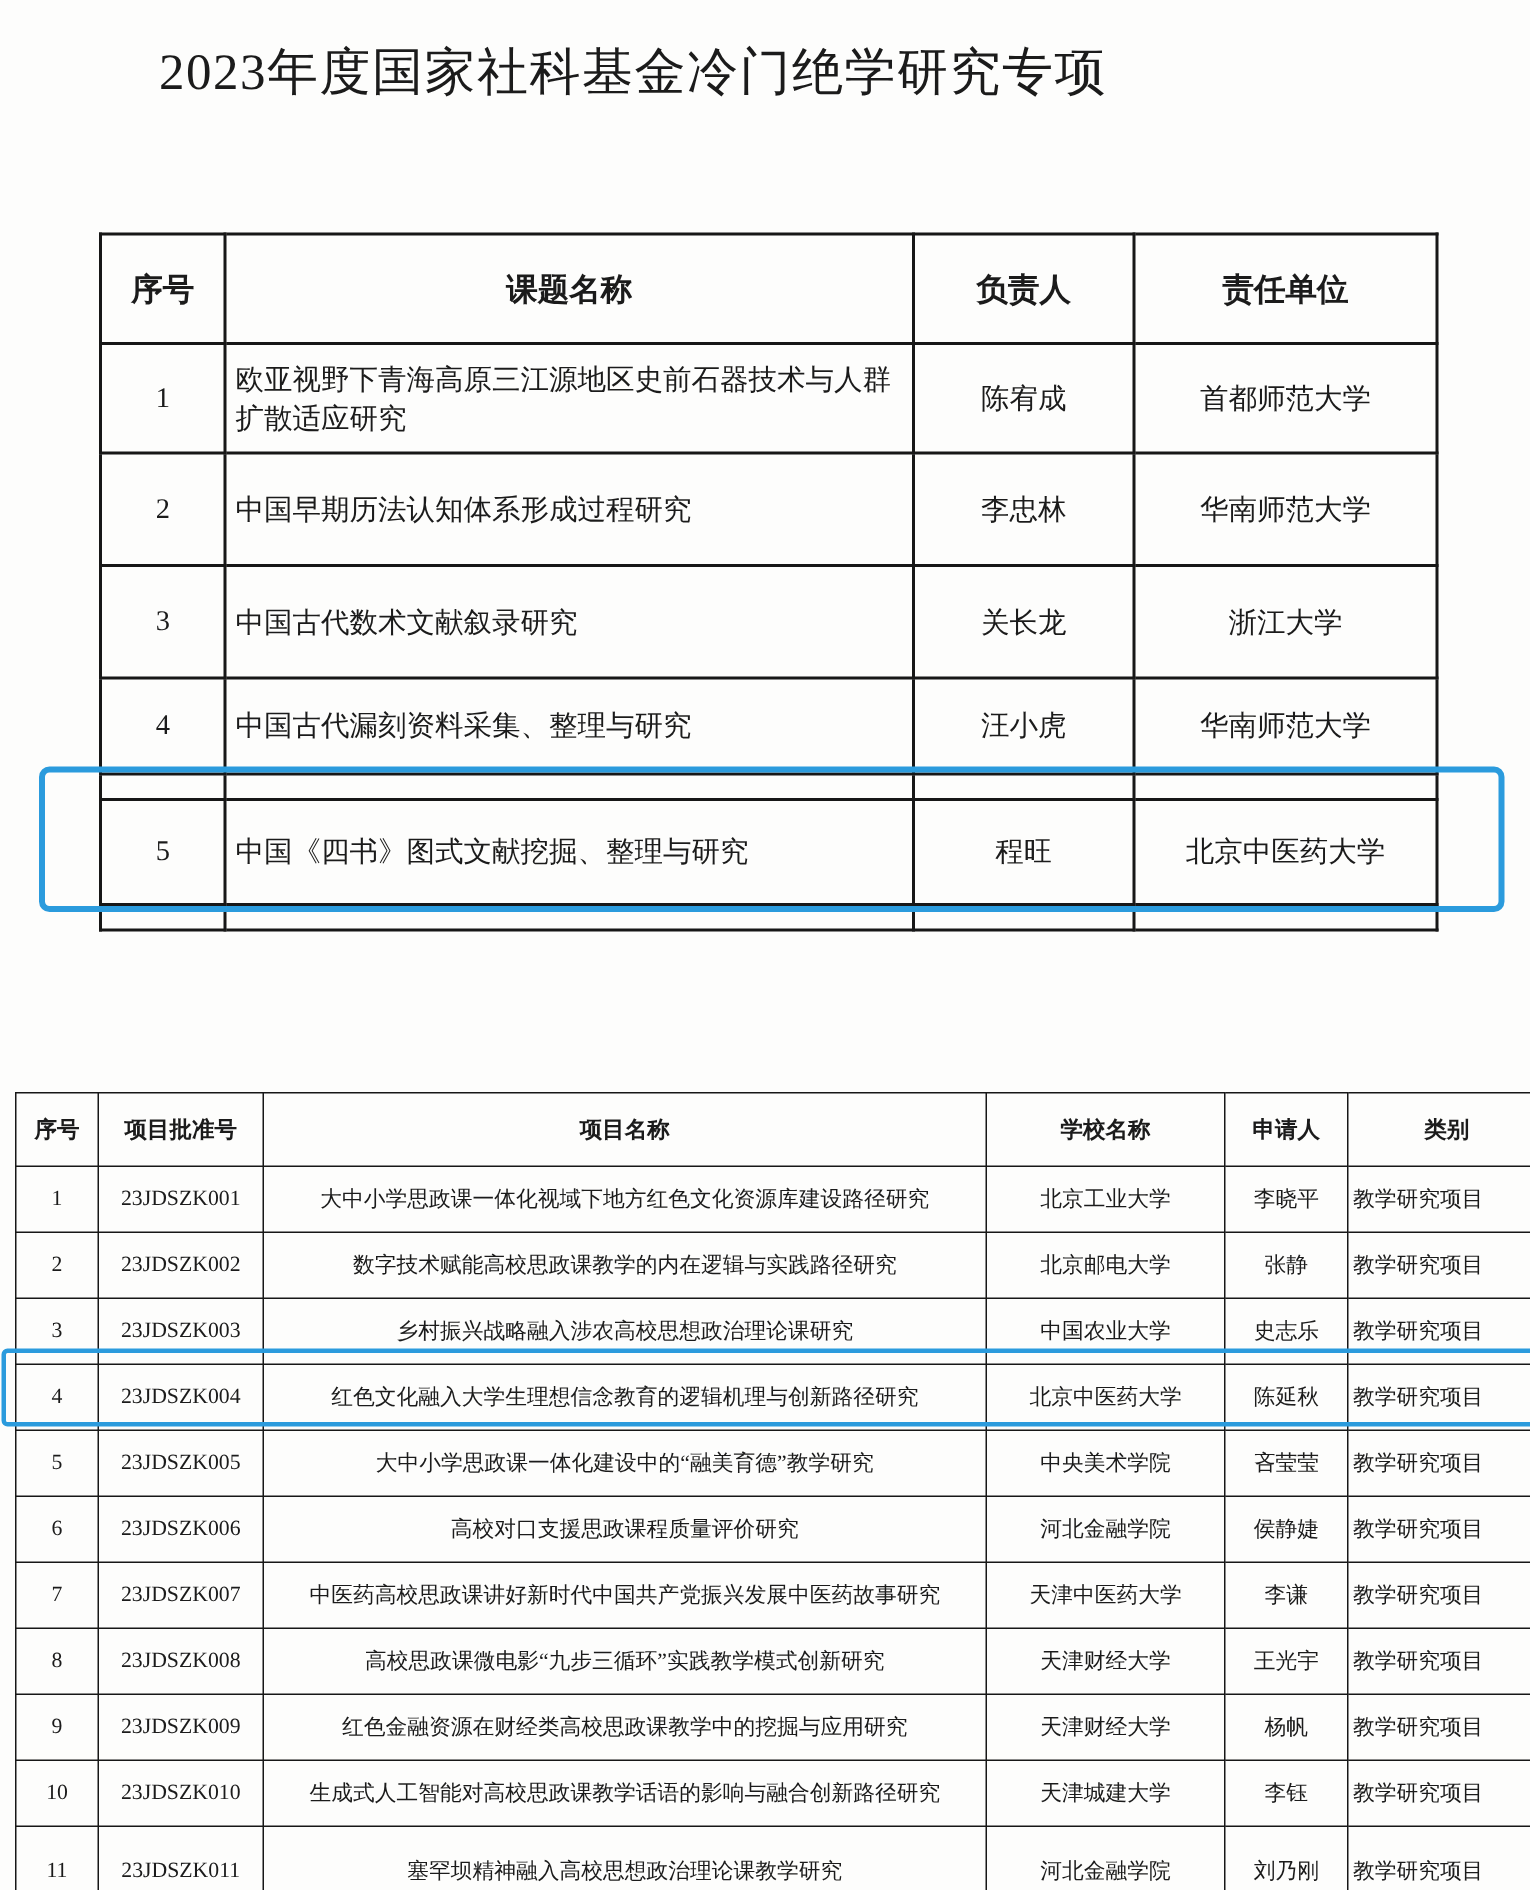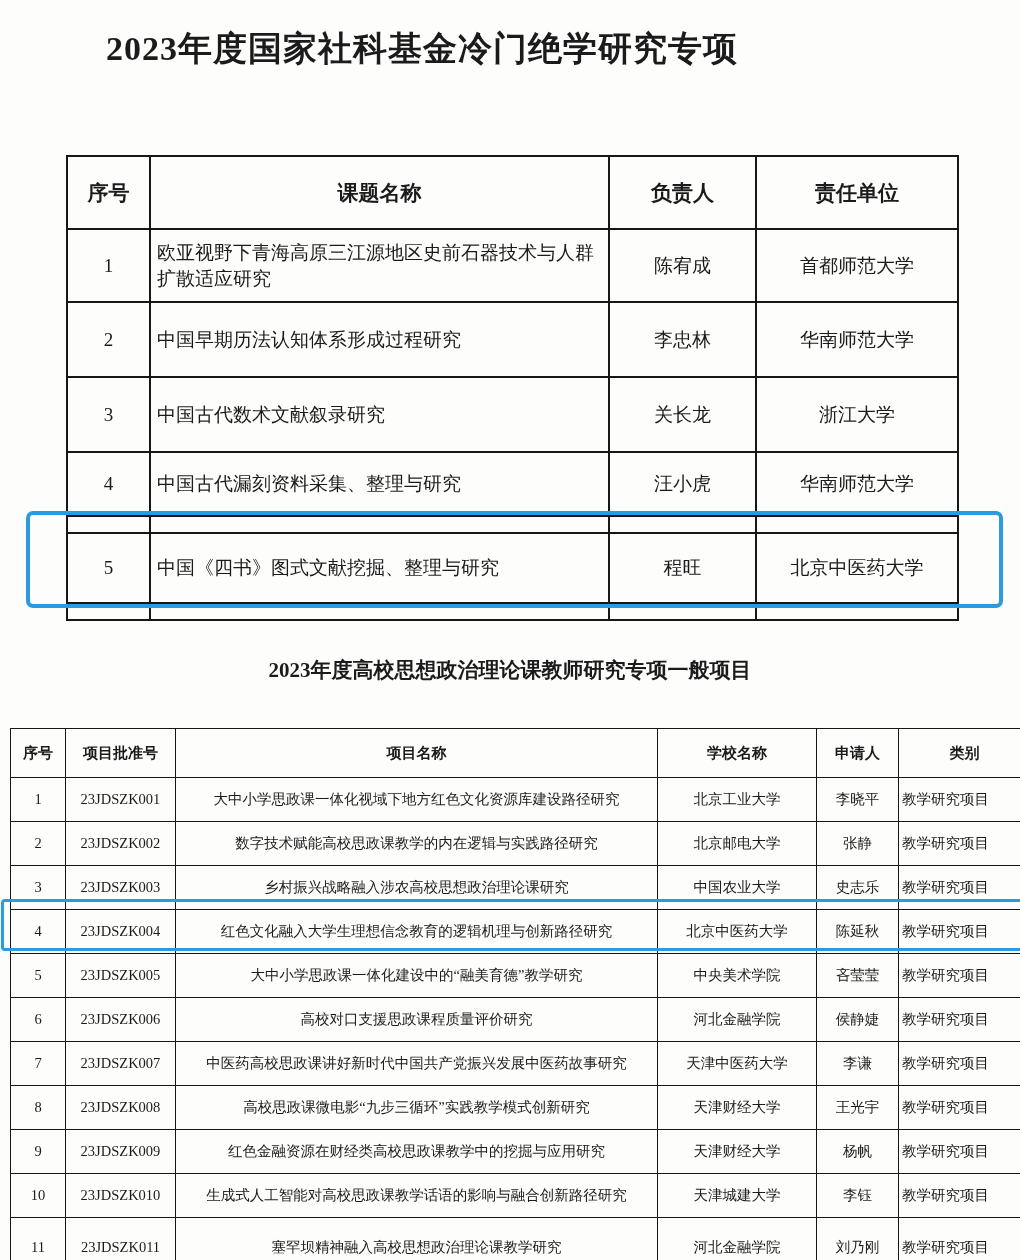--- a/index.html
+++ b/index.html
@@ -5,21 +5,21 @@
   html,body{margin:0;padding:0;}
   body{
     width:1020px;height:1260px;overflow:hidden;position:relative;
     background:#fdfdfc;
     font-family:"Liberation Serif","DejaVu Serif",serif;
     color:#1b1b1b;
   }
   .page{position:absolute;inset:0;}
   
   .title1{position:absolute;top:26px;left:0;width:844px;text-align:center;
-    font-weight:bold;font-size:34px;line-height:46px;letter-spacing:1px;}
+    font-weight:normal;font-size:34px;line-height:46px;letter-spacing:1px;}
   .title2{position:absolute;top:656px;left:0;width:1020px;text-align:center;
     font-weight:bold;font-size:21px;line-height:29px;}
   
   table{border-collapse:collapse;table-layout:fixed;}
   .t1{position:absolute;top:155px;left:66px;width:891px;}
   .t1 td{border:2px solid #171717;overflow:hidden;}
   .t1 .h td{font-weight:bold;font-size:21px;text-align:center;}
   .t1 td{font-size:19px;}
   .c{text-align:center;}
   .l{text-align:left;padding:0 10px 0 6px;margin-top:32px;}
@@ -97,21 +97,20 @@
     <tr class="sp">
       <td></td>
           <td></td>
           <td></td>
           <td></td>
     </tr>
   </tbody>
     </table>
 
   <div class="title2">
-    <div>2023年度高校思想政治理论课教师研究专项一般项目</div>
   </div>
 
   <table class="t2">
     <colgroup>
         <col style="width:55px">
         <col style="width:110px">
         <col style="width:482px">
         <col style="width:159px">
         <col style="width:82px">
         <col style="width:132px">

